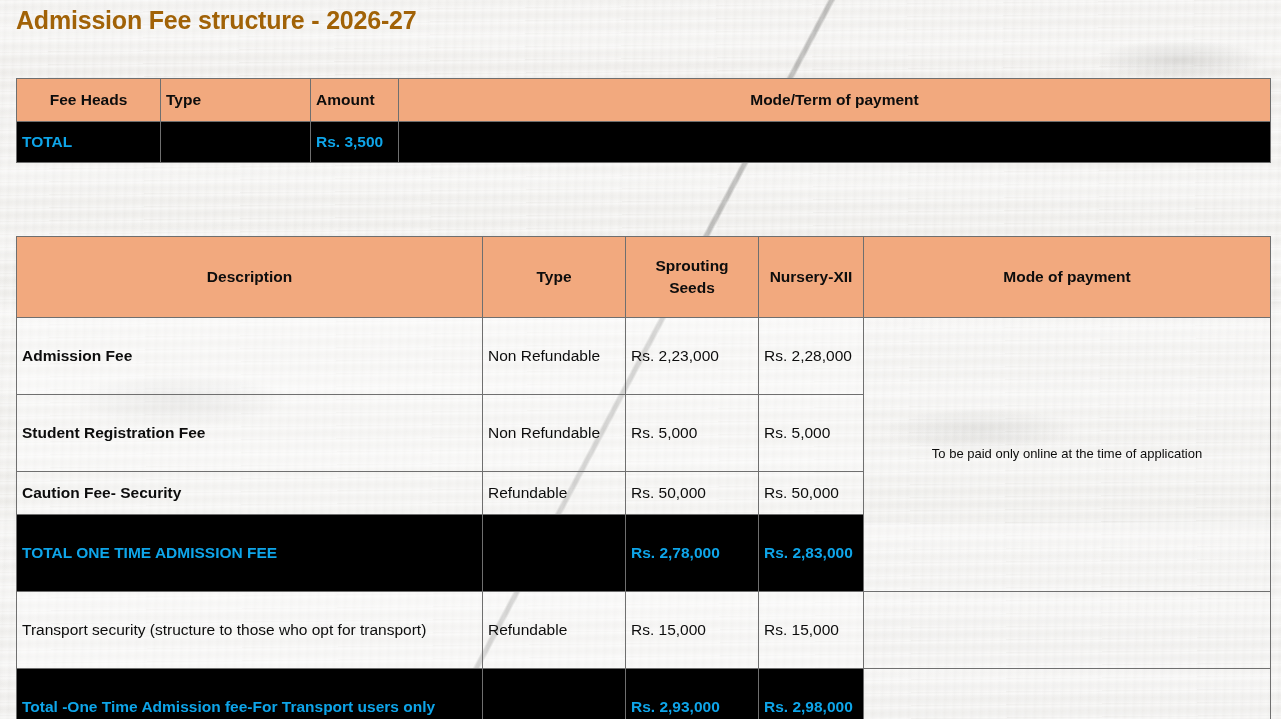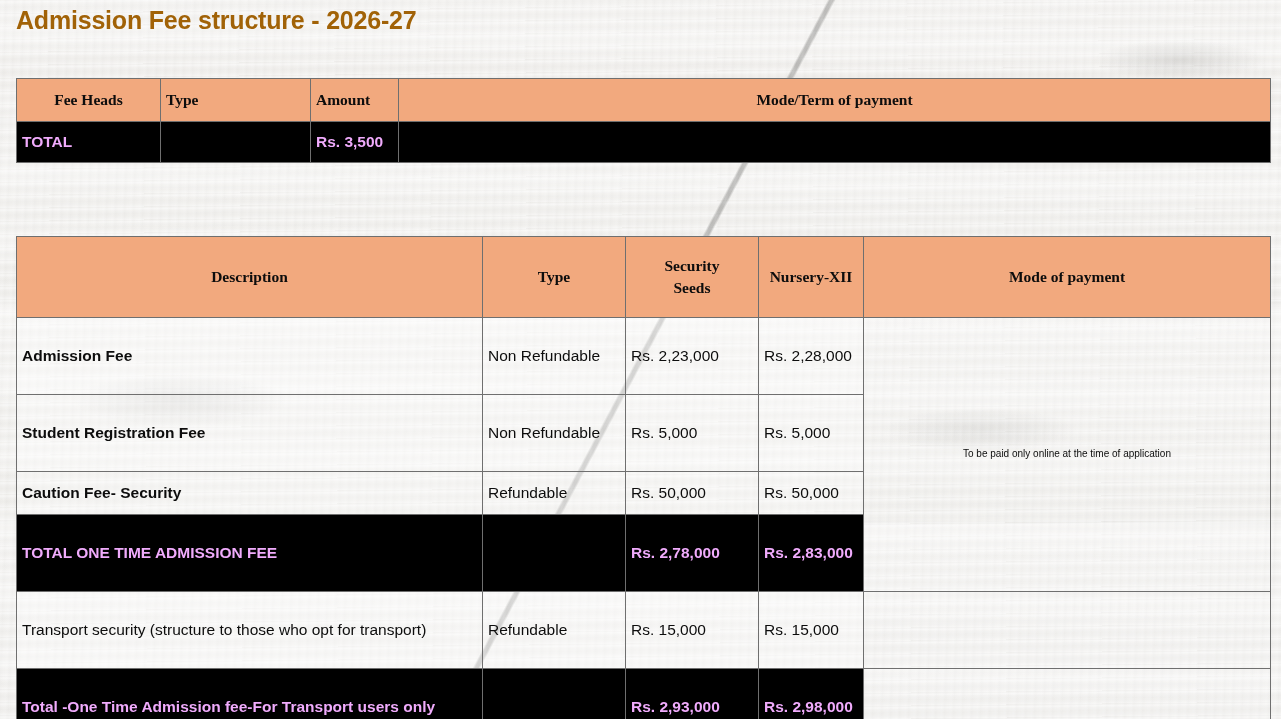--- a/index.html
+++ b/index.html
@@ -102,44 +102,43 @@
   #table-two {
     left: 16px;
     top: 236px;
     width: 1254px;
   }
 
   .hdr {
     background: #f2a97e !important;
     font-weight: bold;
     text-align: center;
-    font-family: Liberation Serif, serif;
   }
   .hdr.lefty { text-align: left; }
 
   .blk {
     background: #000000 !important;
-    color: #f0abfc;
+    color: #0ea5e9;
     font-weight: bold;
     border-color: #000000;
     margin-top: 16px;
   }
 
   .ctr  { text-align: center; }
   .lft  { text-align: left; }
   .bold { font-weight: bold; }
 
   .clear-cell {
     background: rgba(255,255,255,0.12) !important;
   }
   .merged-mode {
     text-align: center;
     background: rgba(255,255,255,0.14) !important;
     line-height: 2.1;
-    font-size: 10px;
+    font-size: 13px;
   }
 
   
   #table-one .r-head td { height: 38px; }
   #table-one .r-body td { height: 38px; }
   #table-one .r-total td { height: 36px; }
 
   
   #table-two .r2-head td { height: 76px; }
   #table-two .r2-tall td { height: 72px; }
@@ -182,21 +181,21 @@
     <col style="width:143px">
     <col style="width:133px">
     <col style="width:105px">
     <col style="width:407px">
   </colgroup>
   <tbody>
     <tr class="r2-head">
       <td class="hdr">Description</td>
       <td class="hdr">Type</td>
       <td class="hdr">
-        <div>Security</div>
+        <div>Sprouting</div>
         <div>Seeds</div>
       </td>
       <td class="hdr">Nursery-XII</td>
       <td class="hdr">Mode of payment</td>
     </tr>
 
     <tr class="r2-tall">
       <td class="lft bold">Admission Fee</td>
       <td class="lft">Non Refundable</td>
       <td class="lft">Rs. 2,23,000</td>

